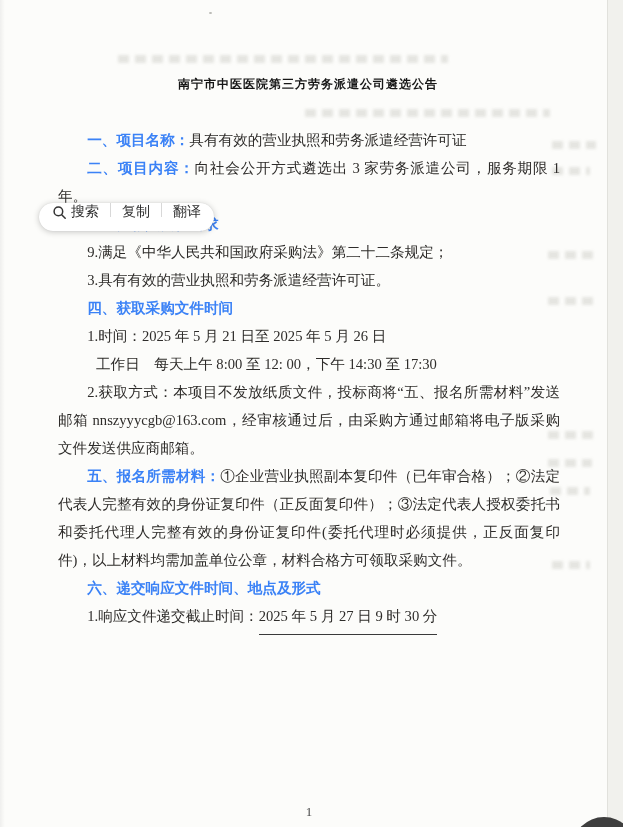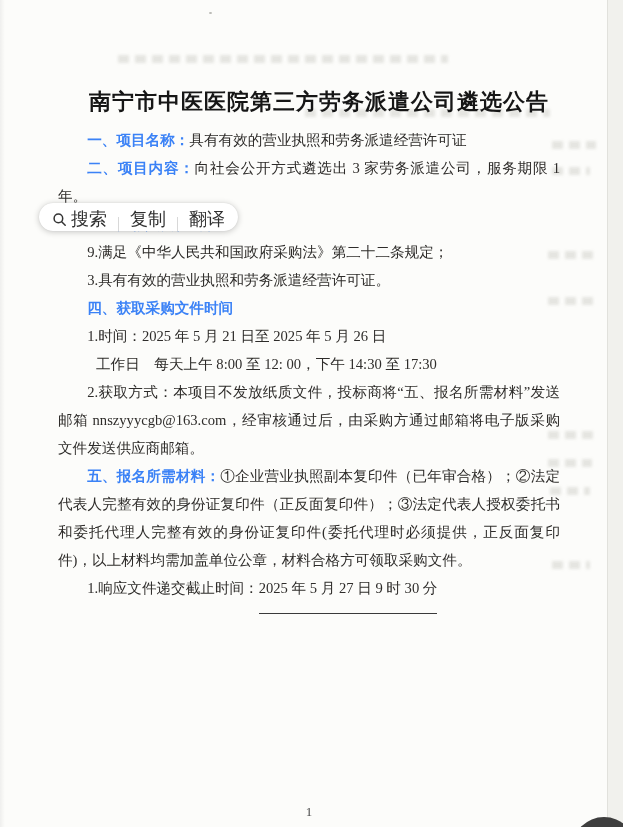--- a/index.html
+++ b/index.html
@@ -18,35 +18,35 @@
   .page::before { 
     content:""; position:absolute; left:0; top:0; width:5px; height:100%;
     background:linear-gradient(90deg, rgba(0,0,0,0.05), rgba(0,0,0,0));
   }
   .edge-strip {
     position:absolute; left:607px; top:0; width:16px; height:827px;
     background:#f1f1ed; border-left:1px solid #e1e1dc; box-sizing:border-box;
   }
 
   .doc-title {
-    position:absolute; left:58px; top:76px; width:500px; margin:11px;
-    text-align:center; font-size:22px; font-weight:bold;
+    position:absolute; left:58px; top:76px; width:500px; margin:0;
+    text-align:center; font-size:12px; font-weight:bold;
     letter-spacing:1px; color:#161616;
   }
 
   .doc-body {
     position:absolute; left:58px; top:126px; width:502px;
     font-size:14.6px; line-height:28px; color:#2e2c2a;
     text-align:justify; text-justify:inter-character;
   }
   .para { margin:0; text-indent:2em; }
   .para.extra { text-indent:2.6em; }
   .para.heading { font-weight:bold; color:#1a1a1a; }
   .lead { font-weight:bold; color:#3b82f6; }
-  .u { border-bottom:1px solid #3a3a3a; padding-bottom:17px; }
+  .u { border-bottom:1px solid #3a3a3a; padding-bottom:10px; }
 
   .page-number {
     position:absolute; left:58px; top:804px; width:502px;
     text-align:center; font-size:13px; color:#4a4a4a;
   }
 
   
   .ghost {
     position:absolute; height:8px; filter:blur(1.8px); opacity:.55;
     background:repeating-linear-gradient(90deg,#d3d3cd 0 11px,rgba(0,0,0,0) 11px 17px);
@@ -59,24 +59,24 @@
   .g5 { left:548px; top:251px; width:46px; }
   .g6 { left:548px; top:297px; width:50px; }
   .g7 { left:548px; top:431px; width:48px; }
   .g8 { left:548px; top:459px; width:44px; }
   .g9 { left:550px; top:487px; width:40px; }
   .g10{ left:552px; top:561px; width:38px; }
 
   
   .toolbar {
     position:absolute; left:39px; top:203px; height:28px;
-    display:flex; align-items:flex-end; padding:0 13px;
+    display:flex; align-items:flex-start; padding:0 13px;
     background:#ffffff; border-radius:14px;
     box-shadow:0 1px 6px rgba(0,0,0,0.22), 0 0 1px rgba(0,0,0,0.12);
-    font-family:"Liberation Sans", sans-serif; font-size:18px; color:#2f2f2f;
+    font-family:"Liberation Sans", sans-serif; font-size:14px; color:#2f2f2f;
     z-index:10; white-space:nowrap;
   }
   .tb-item { display:flex; align-items:center; gap:4px; cursor:pointer; }
   .tb-icon { display:flex; align-items:center; }
   .tb-divider { width:1px; height:14px; background:#d8d8d8; margin:0 11px; }
 
   
   .fab {
     position:absolute; left:572px; top:817px; width:64px; height:64px;
     border-radius:50%; background:#3e3e3e; z-index:5;
@@ -111,20 +111,21 @@
         <p class="para"><span class="lead">一、项目名称：</span><span>具有有效的营业执照和劳务派遣经营许可证</span></p>
         <p class="para"><span class="lead">二、项目内容：</span><span>向社会公开方式遴选出 3 家劳务派遣公司，服务期限 1 年。</span></p>
         <p class="para heading"><span class="lead">三、竞标人资格要求</span></p>
         <p class="para"><span>9.满足《中华人民共和国政府采购法》第二十二条规定；</span></p>
         <p class="para"><span>3.具有有效的营业执照和劳务派遣经营许可证。</span></p>
         <p class="para heading"><span class="lead">四、获取采购文件时间</span></p>
         <p class="para"><span>1.时间：2025 年 5 月 21 日至 2025 年 5 月 26 日</span></p>
         <p class="para extra"><span>工作日　每天上午 8:00 至 12: 00，下午 14:30 至 17:30</span></p>
         <p class="para"><span>2.获取方式：本项目不发放纸质文件，投标商将“五、报名所需材料”发送邮箱 nnszyyycgb@163.com，经审核通过后，由采购方通过邮箱将电子版采购文件发送供应商邮箱。</span></p>
         <p class="para"><span class="lead">五、报名所需材料：</span><span>①企业营业执照副本复印件（已年审合格）；②法定代表人完整有效的身份证复印件（正反面复印件）；③法定代表人授权委托书和委托代理人完整有效的身份证复印件(委托代理时必须提供，正反面复印件)，以上材料均需加盖单位公章，材料合格方可领取采购文件。</span></p>
+        <p class="para heading"><span class="lead">六、递交响应文件时间、地点及形式</span></p>
         <p class="para"><span>1.响应文件递交截止时间：</span><span class="u">2025 年 5 月 27 日 9 时 30 分</span></p>
       </div>
 
     <div class="page-number">1</div>
   </div>
 
   <div class="edge-strip"></div>
 
   <div class="toolbar">
     <div class="tb-item">

